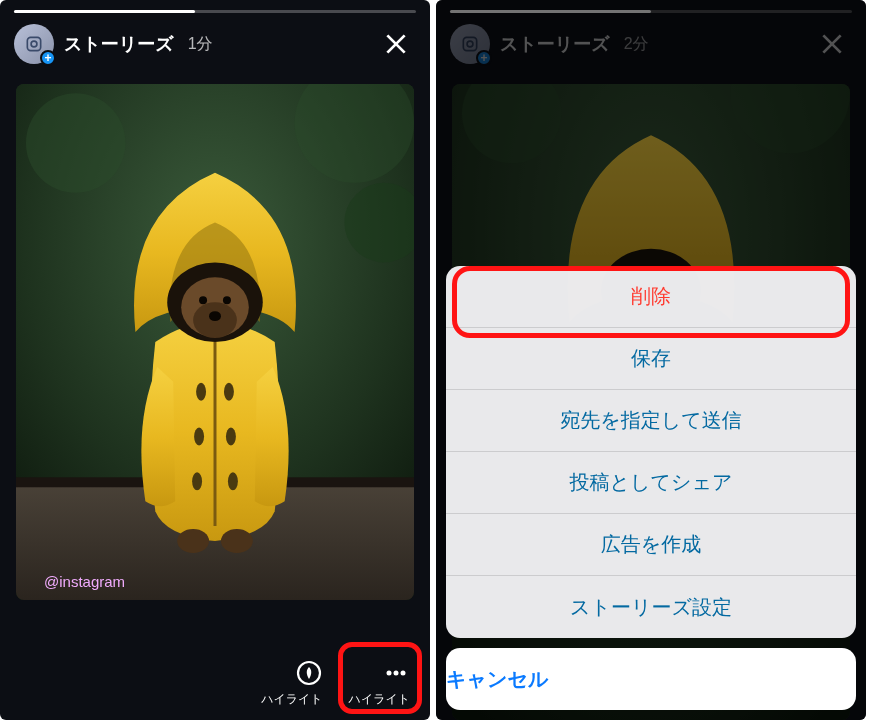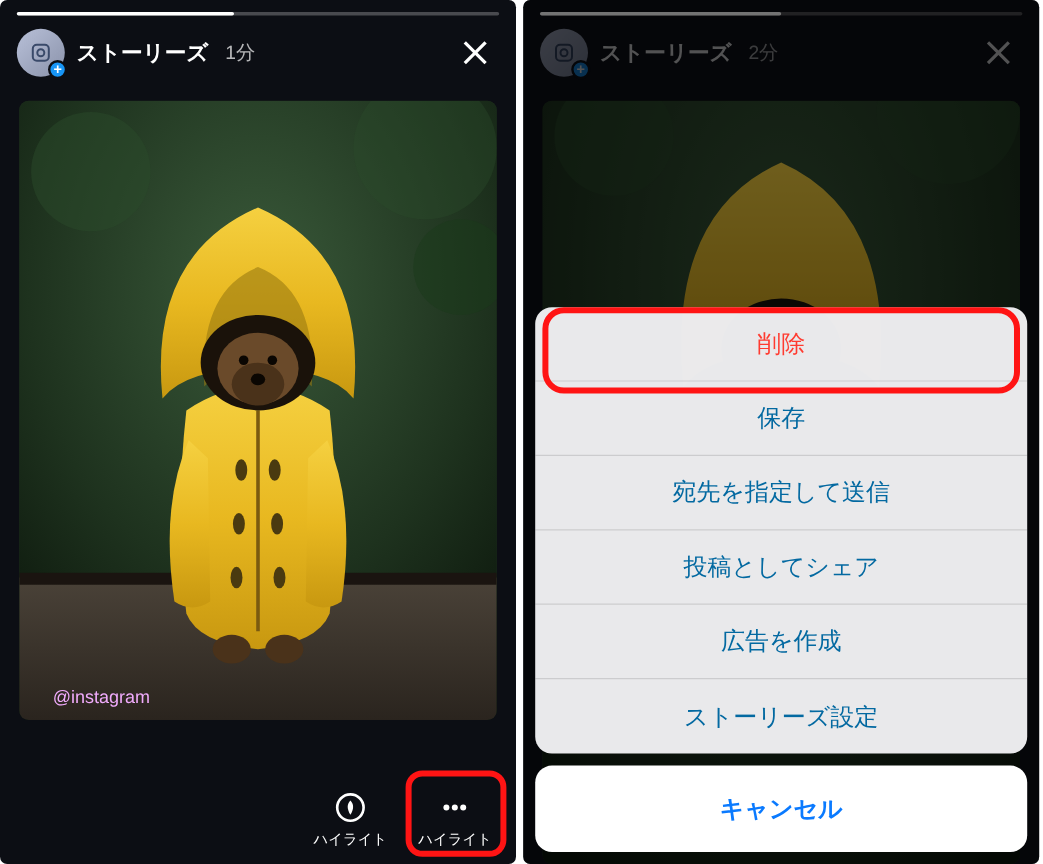--- a/index.html
+++ b/index.html
@@ -91,21 +91,21 @@
   .actions {
     position:absolute;
     bottom:12px; right:20px;
     display:flex;
     align-items:flex-end;
     gap:26px;
     color:#fff;
     z-index:3;
   }
   .action {
-    display:flex;flex-direction:column;align-items:center;gap:4px;
+    display:flex;flex-direction:column;align-items:flex-end;gap:4px;
     font-size:12px;
     cursor:pointer;
   }
   .action .ic { width:28px;height:28px;display:flex;align-items:center;justify-content:center; }
   .highlight-red {
     position:absolute;
     border:5px solid #ff1414;
     border-radius:14px;
     pointer-events:none;
     z-index:5;
@@ -139,22 +139,22 @@
     font-size:20px;
     color:#0369a1;
     border-bottom:1px solid rgba(0,0,0,0.12);
     cursor:pointer;
   }
   .sheet-item:last-child { border-bottom:none; }
   .sheet-item.destructive { color:#ff3b30; }
   .sheet-cancel {
     background:#fff;
     border-radius:14px;
-    height:72px;
-    display:flex;align-items:center;justify-content:center;
+    height:62px;
+    display:flex;align-items:center;justify-content:flex-start;
     font-size:20px;
     font-weight:600;
     color:#0a7aff;
     cursor:pointer;
   }
   .box-delete {
     left:6px; right:6px; top:0; height:72px;
     border-radius:18px;
   }
   .sheet-wrap { position:relative; }

